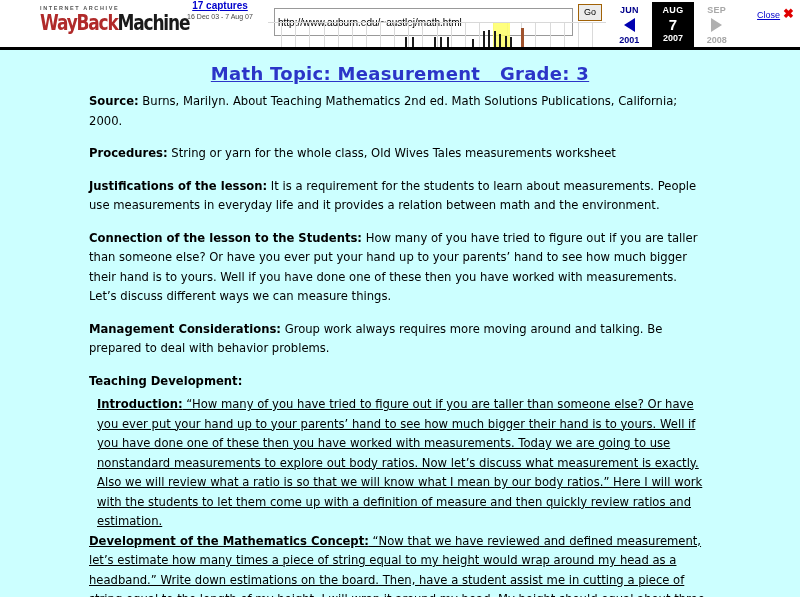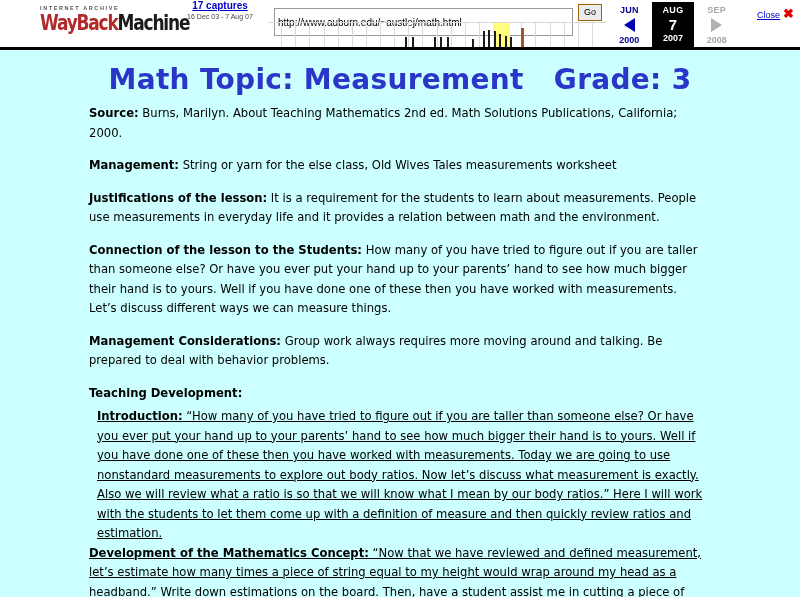--- a/index.html
+++ b/index.html
@@ -213,24 +213,25 @@
     background: #ccffff;
     overflow: hidden;
     font-family: "DejaVu Sans", sans-serif;
     color: #000000;
   }
   #page-title {
     text-align: center;
     color: #2b35c8;
     font-family: "DejaVu Sans", sans-serif;
     font-weight: bold;
-    font-size: 28px;
+    font-size: 18px;
     letter-spacing: .3px;
     padding: 13px 0 6px 0;
     white-space: pre;
+    text-decoration: underline;
   }
   .doc-body {
     padding: 2px 92px 0 89px;
     font-size: 11.6px;
     line-height: 19.5px;
   }
   .para { margin: 0 2px 13px 0; text-align: left; }
   .para .lbl { font-weight: bold; }
   .para.tight { margin-bottom: 4px; }
   .indented { padding-left: 8px; }
@@ -299,21 +300,21 @@
           <div class="cap-bar" style="left: 71.6%; height: 40%;"></div>
           <div class="cap-bar cur" style="left: 74.8%; height: 78%;"></div>
         </div>
     </div>
   </div>
 
   <div class="datenav-block">
     <div class="date-col prev">
       <div class="date-mon">JUN</div>
       <div class="arrow-left"></div>
-      <div class="date-year">2000</div>
+      <div class="date-year">2001</div>
     </div>
     <div class="date-col current">
       <div class="date-mon">AUG</div>
       <div class="date-day">7</div>
       <div class="date-year">2007</div>
     </div>
     <div class="date-col next">
       <div class="date-mon">SEP</div>
       <div class="arrow-right"></div>
       <div class="date-year">2008</div>
@@ -331,21 +332,21 @@
 </div>
 
 <div id="archived-page">
 
   <div id="page-title">Math Topic: Measurement   Grade: 3</div>
 
   <div class="doc-body">
 
     <p class="para"><span class="lbl">Source:</span><span> Burns, Marilyn. About Teaching Mathematics 2nd ed. Math Solutions Publications, California; 2000.</span></p>
 
-    <p class="para"><span class="lbl">Management:</span><span> String or yarn for the else class,  Old Wives Tales measurements worksheet</span></p>
+    <p class="para"><span class="lbl">Procedures:</span><span> String or yarn for the whole class,  Old Wives Tales measurements worksheet</span></p>
 
     <p class="para"><span class="lbl">Justifications of the lesson:</span><span> It is a requirement for the students to learn about measurements. People use measurements in everyday life and it provides a relation between math and the environment.</span></p>
 
     <p class="para"><span class="lbl">Connection of the lesson to the Students:</span><span> How many of you have tried to figure out if you are taller than someone else? Or have you ever put your hand up to your parents’ hand to see how much bigger their hand is to yours. Well if you have done one of these then you have worked with measurements. Let’s discuss different ways we can measure things.</span></p>
 
     <p class="para"><span class="lbl">Management Considerations:</span><span> Group work always requires more moving around and talking. Be prepared to deal with behavior problems.</span></p>
 
     <p class="para tight"><span class="lbl">Teaching Development:</span></p>
 
     <p class="para nospace indented"><span class="lbl">Introduction:</span><span> “How many of you have tried to figure out if you are taller than someone else? Or have you ever put your hand up to your parents’ hand to see how much bigger their hand is to yours. Well if you have done one of these then you have worked with measurements. Today we are going to use nonstandard measurements to explore out body ratios. Now let’s discuss what measurement is exactly. Also we will review what a ratio is so that we will know what I mean by our body ratios.” Here I will work with the students to let them come up with a definition of measure and then quickly review ratios and estimation.</span></p>

